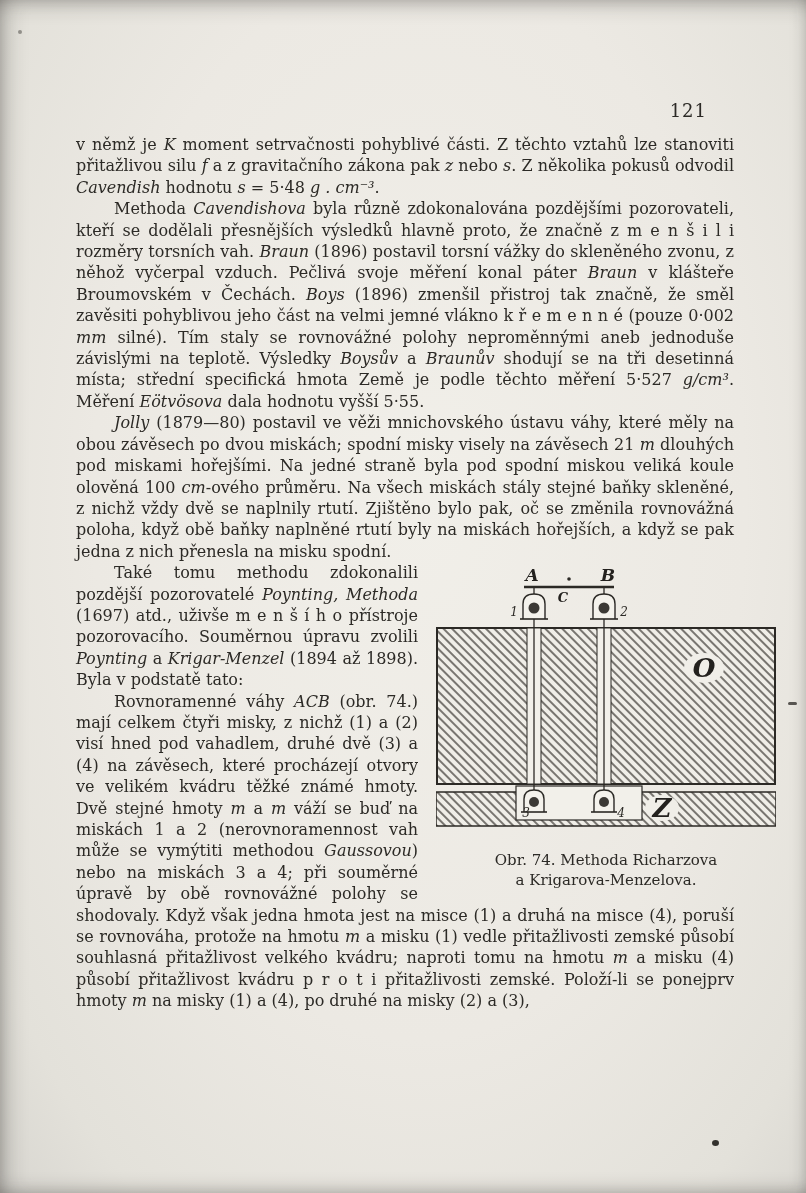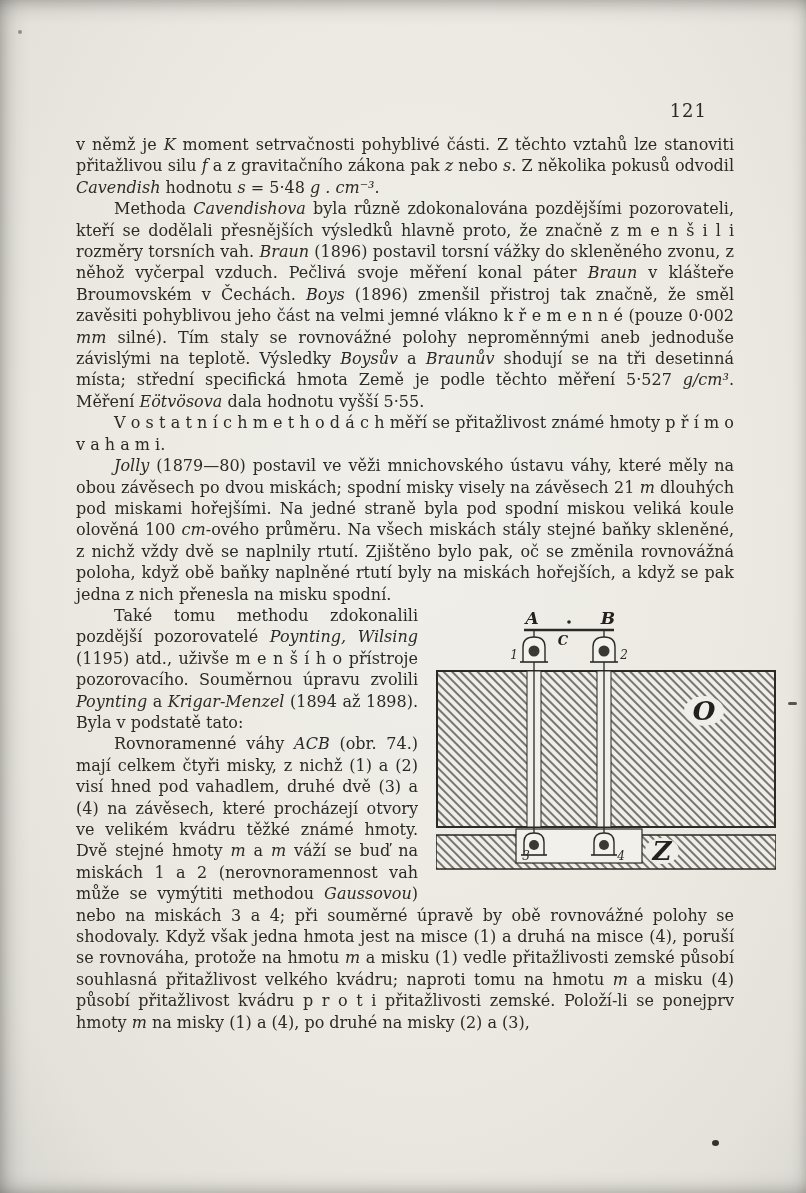--- a/index.html
+++ b/index.html
@@ -44,21 +44,20 @@
 <body>
 
 <div class="page">
 
   <div class="pageno">121</div>
 
   <div class="content">
 
     <p><span>v němž je </span><span class="st-i">K</span><span> moment setrvačnosti pohyblivé části. Z těchto vztahů lze stanoviti přitažlivou silu </span><span class="st-i">f</span><span> a z gravitačního zákona pak </span><span class="st-i">z</span><span> nebo </span><span class="st-i">s</span><span>. Z několika pokusů odvodil </span><span class="st-i">Cavendish</span><span> hodnotu </span><span class="st-i">s</span><span> = 5·48 </span><span class="st-i">g . cm⁻³</span><span>.</span></p>
     <p class="ind"><span>Methoda </span><span class="st-i">Cavendishova</span><span> byla různě zdokonalována pozdějšími pozorovateli, kteří se dodělali přesnějších výsledků hlavně proto, že značně z m e n š i l i rozměry torsních vah. </span><span class="st-i">Braun</span><span> (1896) postavil torsní vážky do skleněného zvonu, z něhož vyčerpal vzduch. Pečlivá svoje měření konal páter </span><span class="st-i">Braun</span><span> v klášteře Broumovském v Čechách. </span><span class="st-i">Boys</span><span> (1896) zmenšil přistroj tak značně, že směl zavěsiti pohyblivou jeho část na velmi jemné vlákno k ř e m e n n é (pouze 0·002 </span><span class="st-i">mm</span><span> silné). Tím staly se rovnovážné polohy neproměnnými aneb jednoduše závislými na teplotě. Výsledky </span><span class="st-i">Boysův</span><span> a </span><span class="st-i">Braunův</span><span> shodují se na tři desetinná místa; střední specifická hmota Země je podle těchto měření 5·527 </span><span class="st-i">g/cm³</span><span>. Měření </span><span class="st-i">Eötvösova</span><span> dala hodnotu vyšší 5·55.</span></p>
-    <p class="ind"><span>V o s t a t n í c h  m e t h o d á c h  měří se přitažlivost známé hmoty  p ř í m o  v a h a m i.</span></p>
     <p class="ind"><span class="st-i">Jolly</span><span> (1879—80) postavil ve věži mnichovského ústavu váhy, které měly na obou závěsech po dvou miskách; spodní misky visely na závěsech 21 </span><span class="st-i">m</span><span> dlouhých pod miskami hořejšími. Na jedné straně byla pod spodní miskou veliká koule olověná 100 </span><span class="st-i">cm</span><span>-ového průměru. Na všech miskách stály stejné baňky skleněné, z nichž vždy dvě se naplnily rtutí. Zjištěno bylo pak, oč se změnila rovnovážná poloha, když obě baňky naplněné rtutí byly na miskách hořejších, a když se pak jedna z nich přenesla na misku spodní.</span></p>
 
     <div class="figure">
       <svg width="340" height="268" viewBox="0 0 340 268">
         <defs>
           <pattern id="hatch" width="6" height="6" patternUnits="userSpaceOnUse" patternTransform="rotate(-45)">
             <rect width="6" height="6" fill="#f0eee8"></rect>
             <line x1="3" y1="0" x2="3" y2="6" stroke="#45423d" stroke-width="1.4"></line>
           </pattern>
         </defs>
@@ -110,23 +109,27 @@
 
         <ellipse cx="226" cy="242" rx="17" ry="13" fill="#f0eee8"></ellipse>
         <text x="226" y="251" font-size="26" class="fl">Z</text>
 
         <text x="78" y="50" font-size="12" class="fn">1</text>
         <text x="188" y="50" font-size="12" class="fn">2</text>
         <text x="90" y="251" font-size="12" class="fn">3</text>
         <text x="185" y="251" font-size="12" class="fn">4</text>
       </svg>
 
+      <div class="figcap">
+        <div>Obr. 74.  Methoda Richarzova</div>
+        <div>a Krigarova-Menzelova.</div>
+      </div>
     </div>
 
-    <p class="ind"><span>Také tomu methodu zdokonalili pozdější pozorovatelé </span><span class="st-i">Poynting, Wilsing</span><span> (1195) atd., uživše m e n š í h o  přístroje pozorovacího. Souměrnou úpravu zvolili </span><span class="st-i">Poynting</span><span> a </span><span class="st-i">Krigar-Menzel</span><span> (1894 až 1898). Byla v podstatě tato:</span></p>
+    <p class="ind"><span>Také tomu methodu zdokonalili pozdější pozorovatelé </span><span class="st-i">Poynting, Methoda</span><span> (1697) atd., uživše m e n š í h o  přístroje pozorovacího. Souměrnou úpravu zvolili </span><span class="st-i">Poynting</span><span> a </span><span class="st-i">Krigar-Menzel</span><span> (1894 až 1898). Byla v podstatě tato:</span></p>
     <p class="ind"><span>Rovnoramenné váhy </span><span class="st-i">ACB</span><span> (obr. 74.) mají celkem čtyři misky, z nichž (1) a (2) visí hned pod vahadlem, druhé dvě (3) a (4) na závěsech, které procházejí otvory ve velikém kvádru těžké známé hmoty. Dvě stejné hmoty </span><span class="st-i">m</span><span> a </span><span class="st-i">m</span><span> váží se buď na miskách 1 a 2 (nerovnoramennost vah může se vymýtiti methodou </span><span class="st-i">Gaussovou</span><span>) nebo na miskách 3 a 4; při souměrné úpravě by obě rovnovážné polohy se shodovaly. Když však jedna hmota jest na misce (1) a druhá na misce (4), poruší se rovnováha, protože na hmotu </span><span class="st-i">m</span><span> a misku (1) vedle přitažlivosti zemské působí souhlasná přitažlivost velkého kvádru; naproti tomu na hmotu </span><span class="st-i">m</span><span> a misku (4) působí přitažlivost kvádru p r o t i přitažlivosti zemské. Položí-li se ponejprv hmoty </span><span class="st-i">m</span><span> na misky (1) a (4), po druhé na misky (2) a (3),</span></p>
 
   </div>
 
   <div class="speck" style="left:712px;top:1140px;width:7px;height:6px"></div>
   <div class="speck" style="left:788px;top:702px;width:9px;height:3px;border-radius:2px;opacity:.8"></div>
   <div class="speck" style="left:18px;top:30px;width:4px;height:4px;opacity:.45"></div>
 
 </div>
 

